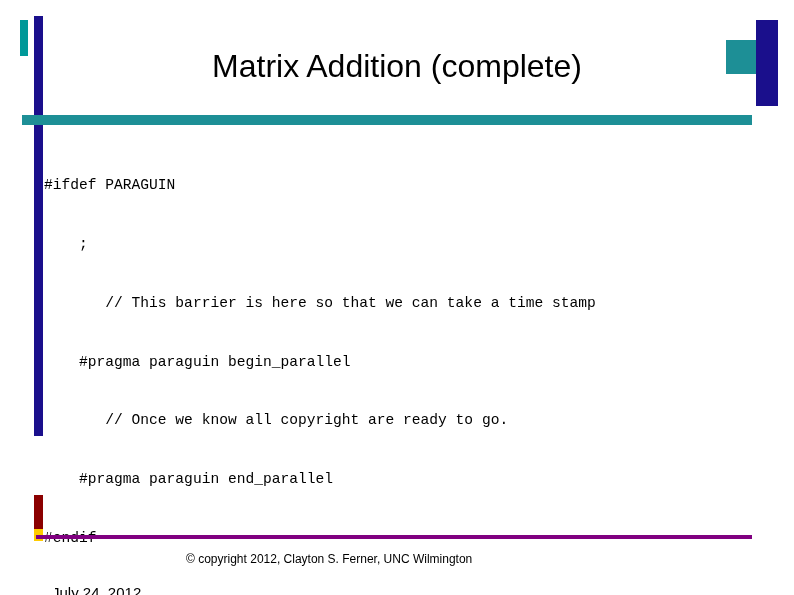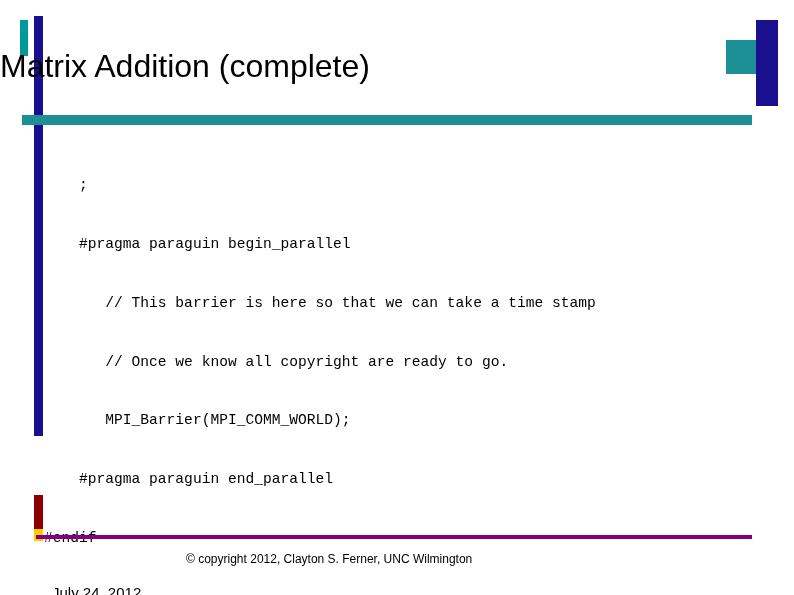--- a/index.html
+++ b/index.html
@@ -81,21 +81,21 @@
     height: 86px;
     background: #1a0f8c;
   }
 
   
   .slide-title {
     position: absolute;
     left: 0;
     top: 48px;
     width: 794px;
-    text-align: left;
+    text-align: center;
     font-size: 32px;
     color: #000000;
     font-family: "Liberation Sans", sans-serif;
     letter-spacing: 0px;
   }
 
   
   .code-body {
     position: absolute;
     left: 44px;
@@ -136,25 +136,25 @@
 <div class="deco-left-vbar"></div>
 <div class="deco-red-stub"></div>
 <div class="deco-yellow-stub"></div>
 <div class="deco-tr-teal"></div>
 <div class="deco-tr-blue"></div>
 
 <div class="slide-title">Matrix Addition (complete)</div>
 <div class="deco-title-rule"></div>
 
 <div class="code-body">
+  <div class="code-line">#ifdef PARAGUIN</div>
   <div class="code-line">    ;</div>
+  <div class="code-line">       // This barrier is here so that we can take a time stamp</div>
   <div class="code-line">    #pragma paraguin begin_parallel</div>
-  <div class="code-line">       // This barrier is here so that we can take a time stamp</div>
   <div class="code-line">       // Once we know all copyright are ready to go.</div>
-  <div class="code-line">       MPI_Barrier(MPI_COMM_WORLD);</div>
   <div class="code-line">    #pragma paraguin end_parallel</div>
   <div class="code-line">#endif</div>
   
   
   
   
   
   
   
   

